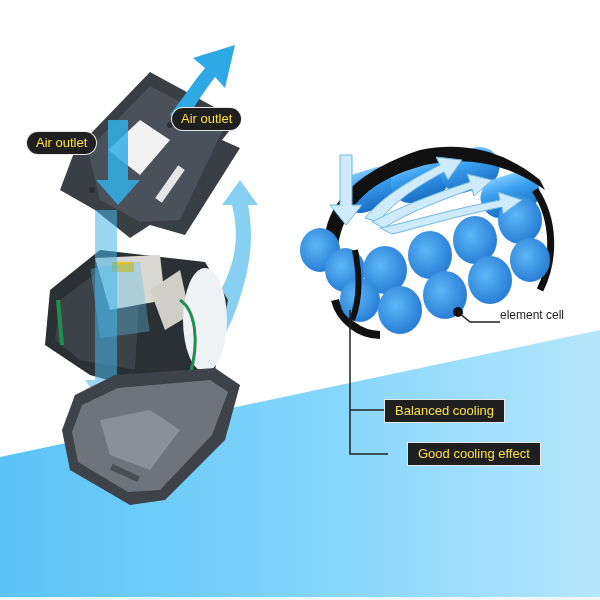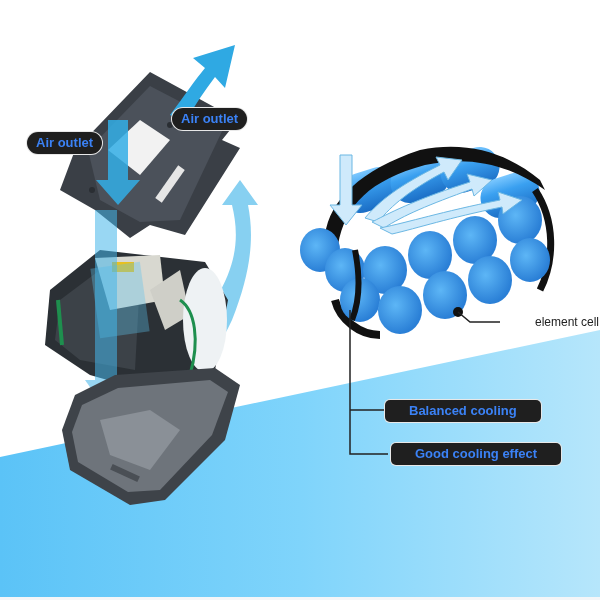--- a/index.html
+++ b/index.html
@@ -1,22 +1,22 @@
 <!DOCTYPE html>
 <html><head>
 <meta charset="utf-8">
 <style>
   html,body{margin:0;padding:0;}
   body{width:600px;height:600px;position:relative;overflow:hidden;background:#ffffff;font-family:"Liberation Sans",sans-serif;}
   .bg-wedge{position:absolute;left:0;top:0;width:600px;height:600px;}
   .bottom-strip{position:absolute;left:0;top:597px;width:600px;height:3px;background:#f4f6f8;}
   svg{position:absolute;left:0;top:0;}
-  .pill{position:absolute;background:#1f1f1f;color:#3b82f6;border-radius:12px;font-weight:bold;white-space:nowrap;box-shadow:0 0 0 1px #e8e8e8;}
+  .pill{position:absolute;background:#1f1f1f;color:#fde047;border-radius:12px;font-weight:normal;white-space:nowrap;box-shadow:0 0 0 1px #e8e8e8;}
   .pill-sm{font-size:13px;padding:3px 9px 3px 9px;line-height:16px;}
-  .pill-md{font-size:13px;padding:3px 24px;line-height:16px;border-radius:5px;}
+  .pill-md{font-size:13px;padding:3px 10px;line-height:16px;border-radius:0;}
   .plain-label{position:absolute;font-size:12px;color:#222;white-space:nowrap;}
 </style>
 </head>
 <body>
 
 <svg class="bg-wedge" width="600" height="600" viewBox="0 0 600 600">
   <defs>
     <linearGradient id="bgGrad" x1="0" y1="0" x2="1" y2="0">
       <stop offset="0" stop-color="#5bc3f7"></stop>
       <stop offset="0.5" stop-color="#7fd4fb"></stop>
@@ -130,16 +130,16 @@
   <g stroke="#222" stroke-width="1.5" fill="none">
     <path d="M458,312 L470,322 L500,322"></path>
     <path d="M350,310 L350,454 L388,454"></path>
     <path d="M350,410 L388,410"></path>
   </g>
 </svg>
 
 <div class="pill pill-sm" style="left:27px;top:132px;">Air outlet</div>
 <div class="pill pill-sm" style="left:172px;top:108px;">Air outlet</div>
 
-<div class="plain-label" style="left:500px;top:315px;margin-left:35px;">element cell</div>
+<div class="plain-label" style="left:500px;top:308px;">element cell</div>
 
 <div class="pill pill-md" style="left:385px;top:400px;">Balanced cooling</div>
-<div class="pill pill-md" style="left:391px;top:443px;text-align:right;">Good cooling effect</div>
+<div class="pill pill-md" style="left:408px;top:443px;text-align:right;">Good cooling effect</div>
 
 </body></html>

